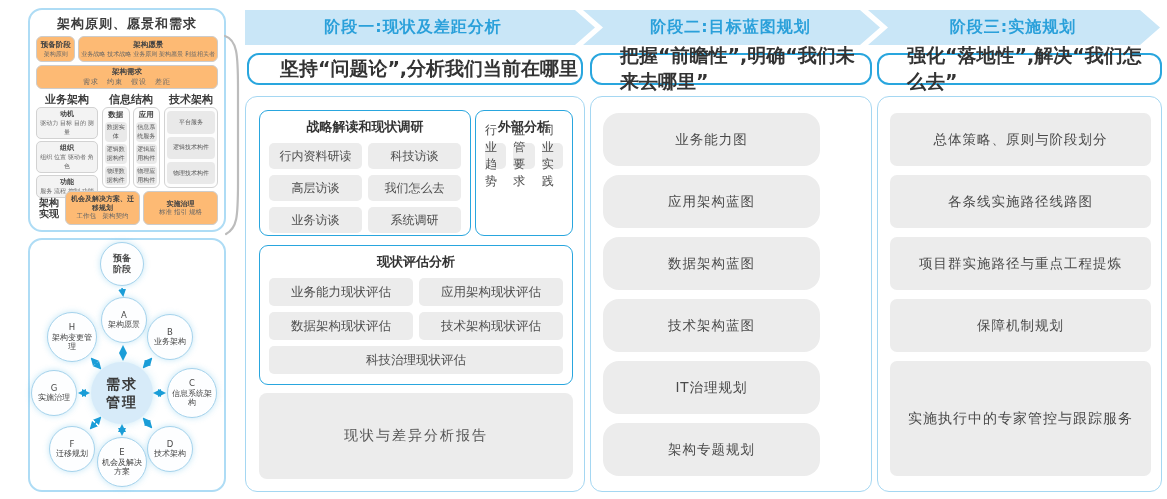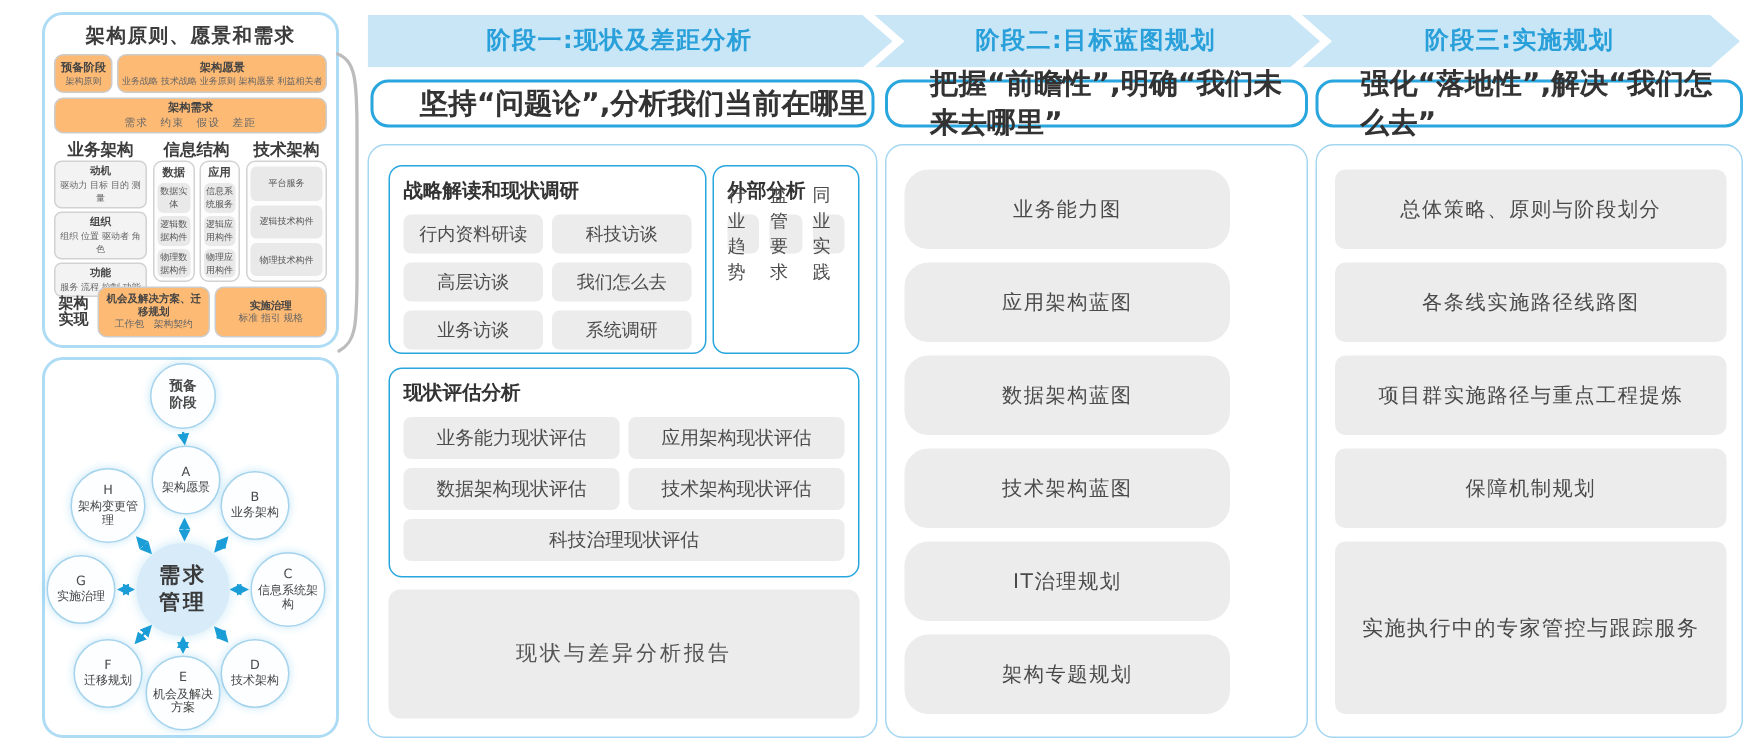--- a/index.html
+++ b/index.html
@@ -75,21 +75,21 @@
   .sub2 { left:590px; width:282px; }
   .sub3 { left:877px; width:285px; }
 
   
   .pcol { position:absolute; top:96px; height:396px; border:1.5px solid #a5d7f2; border-radius:12px; background:#fff; }
   .pcol1 { left:245px; width:340px; }
   .pcol2 { left:590px; width:282px; }
   .pcol3 { left:877px; width:285px; }
 
   .bluebox { position:absolute; border:1.5px solid #29a6de; border-radius:9px; background:#fff; padding:7px 9px 9px; }
-  .bluebox .bb-title { text-align:left; font-weight:bold; font-size:13px; color:#333; margin-bottom:7px; }
+  .bluebox .bb-title { text-align:center; font-weight:bold; font-size:13px; color:#333; margin-bottom:7px; }
   .grid2 { display:grid; grid-template-columns:1fr 1fr; gap:6px; }
   .stack { display:flex; flex-direction:row; gap:7px; }
   .gitem { background:#ececec; border-radius:5px; height:26px; display:flex; align-items:center; justify-content:center;
            font-size:12px; color:#4d4d4d; }
   .survey { left:13px; top:13px; width:212px; height:126px; }
   .external { left:229px; top:13px; width:98px; height:126px; }
   .assess { left:13px; top:148px; width:314px; height:140px; }
   .assess .gitem { height:28px; font-size:12.5px; }
   .assess .full { margin-top:6px; }
   .report { position:absolute; left:13px; top:296px; width:314px; height:86px; background:#ececec; border-radius:8px;

